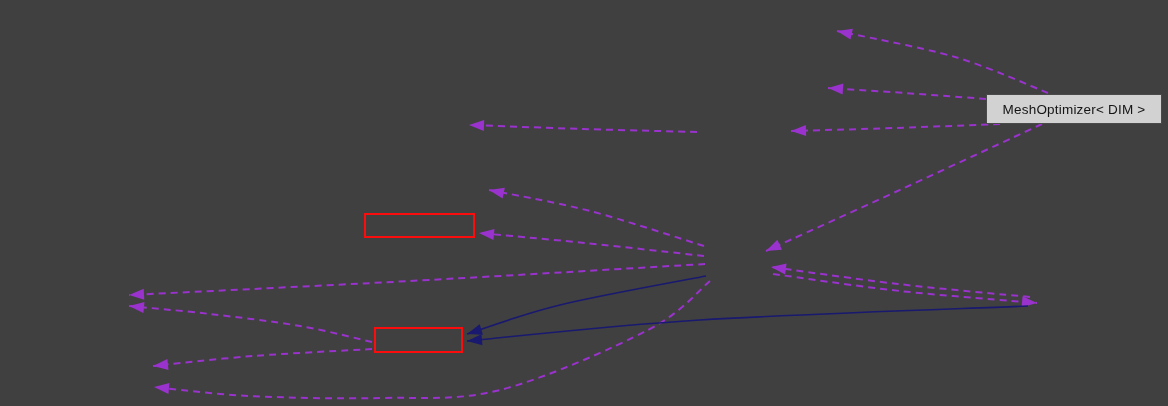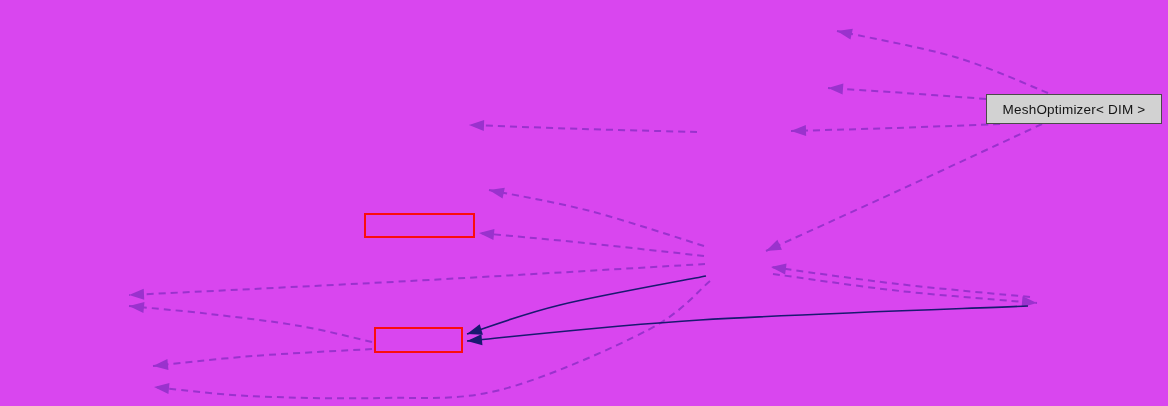--- a/index.html
+++ b/index.html
@@ -7,21 +7,21 @@
          font-family:"Liberation Sans","DejaVu Sans",sans-serif;}
   #graph-svg{position:absolute;left:0;top:0;}
   .gnode{position:absolute;box-sizing:border-box;display:flex;align-items:center;justify-content:center;}
   .main-node{background:#d2d2d2;border:1px solid #4a4a4a;color:#141414;font-size:13.5px;
              letter-spacing:0.2px;white-space:nowrap;cursor:pointer;}
   .trunc-node{background:transparent;border:2px solid #fb0d0d;cursor:pointer;}
 </style>
 </head>
 <body>
 
-<div id="stage" style="width: 1168px; height: 406px; background: #d946ef;">
+<div id="stage" style="width: 1168px; height: 406px; background: #404040;">
   <svg id="graph-svg" width="1168" height="406">
       <path d="M1048,93 C1032.5,87 990.1666666666666,67.33333333333333 955,57 C919.8333333333334,46.666666666666664 856.6666666666666,35.333333333333336 837,31" fill="none" stroke="#9a32cd" stroke-width="2" stroke-dasharray="7,5"></path>
       <polygon points="837,31 852.8321006489633,28.856500748519867 850.4651478075606,39.5988251825786" fill="#9a32cd"></polygon>
       <path d="M986,99 C972.5,98 931.3333333333334,94.83333333333333 905,93 C878.6666666666666,91.16666666666667 840.8333333333334,88.83333333333333 828,88" fill="none" stroke="#9a32cd" stroke-width="2" stroke-dasharray="7,5"></path>
       <polygon points="828,88 843.324867711431,83.48353793028865 842.6120831667132,94.4604199189415" fill="#9a32cd"></polygon>
       <path d="M1000,124 C982.5,124.66666666666667 929.8333333333334,126.83333333333333 895,128 C860.1666666666666,129.16666666666666 808.3333333333334,130.5 791,131" fill="none" stroke="#9a32cd" stroke-width="2" stroke-dasharray="7,5"></path>
       <polygon points="791,131 805.8351752582254,125.0697744513605 806.1523510169046,136.06520075224154" fill="#9a32cd"></polygon>
       <path d="M697,132 C678,131.5 621,130.16666666666666 583,129 C545,127.83333333333333 488,125.66666666666667 469,125" fill="none" stroke="#9a32cd" stroke-width="2" stroke-dasharray="7,5"></path>
       <polygon points="469,125 484.1836386776082,120.02937463614096 483.79791113614476,131.0226095678504" fill="#9a32cd"></polygon>
       <path d="M1042,124 C1018.6666666666666,134.83333333333334 948,167.83333333333334 902,189 C856,210.16666666666666 788.6666666666666,240.66666666666666 766,251" fill="none" stroke="#9a32cd" stroke-width="2" stroke-dasharray="7,5"></path>

